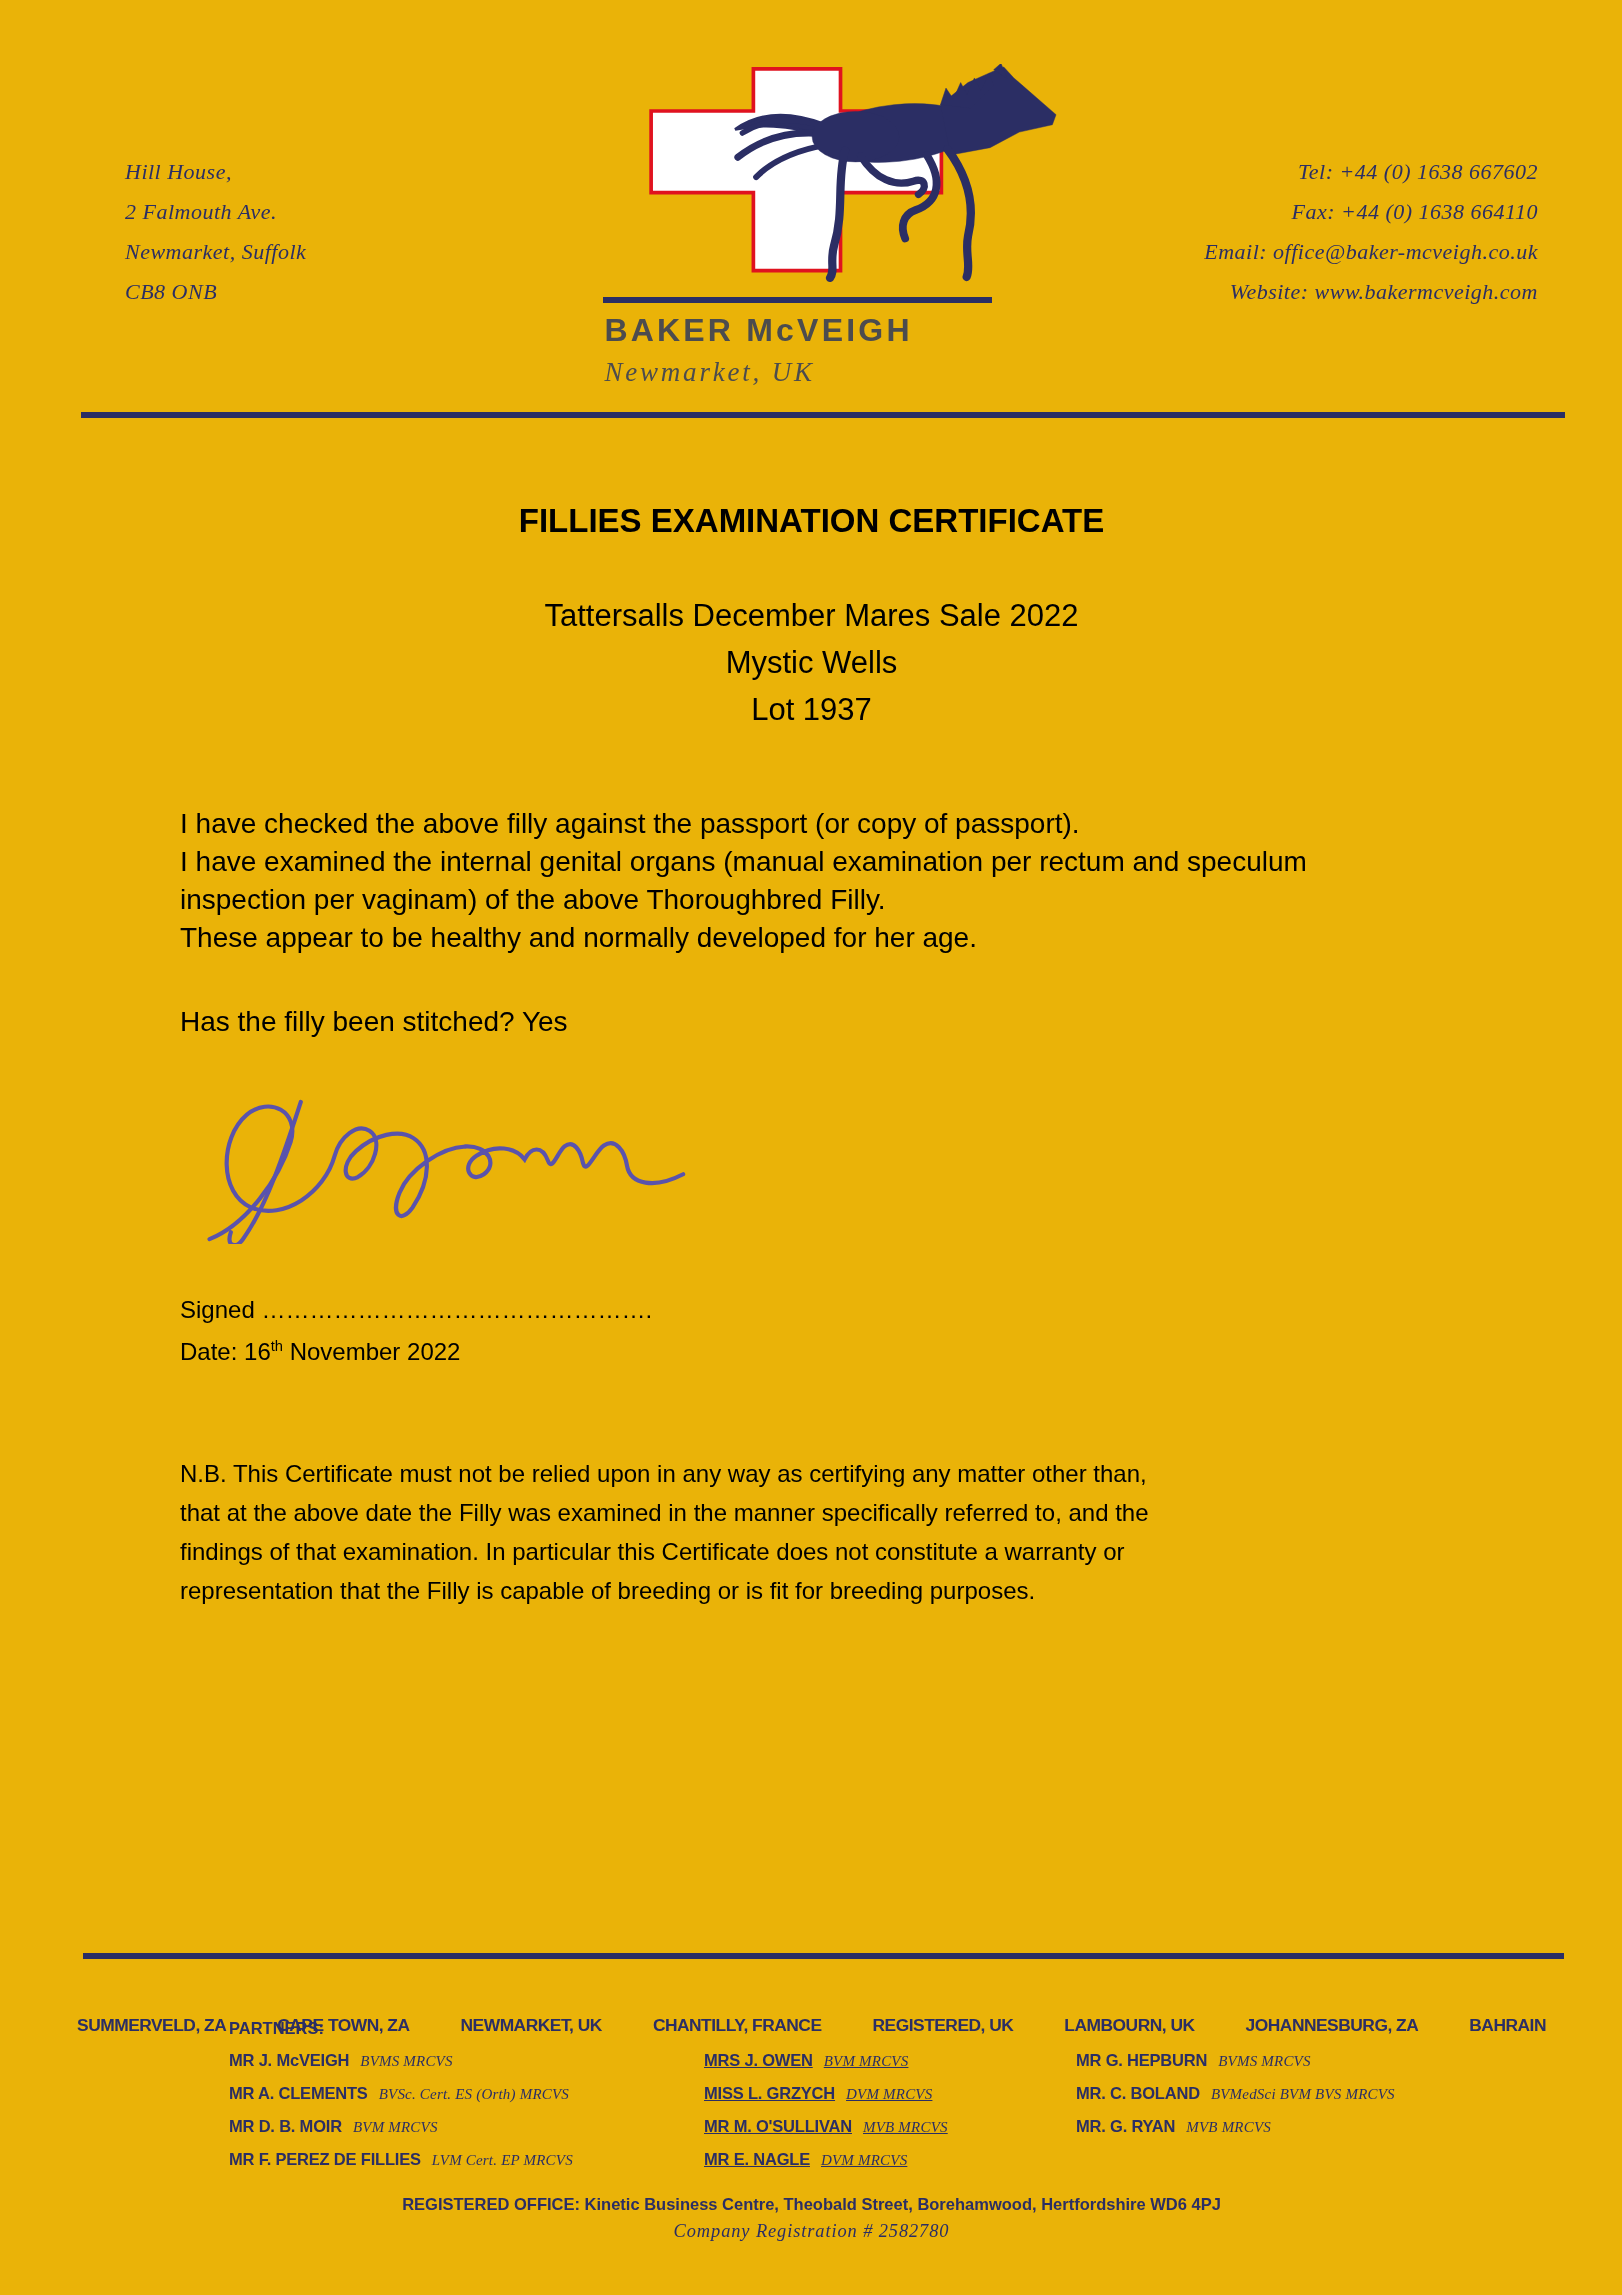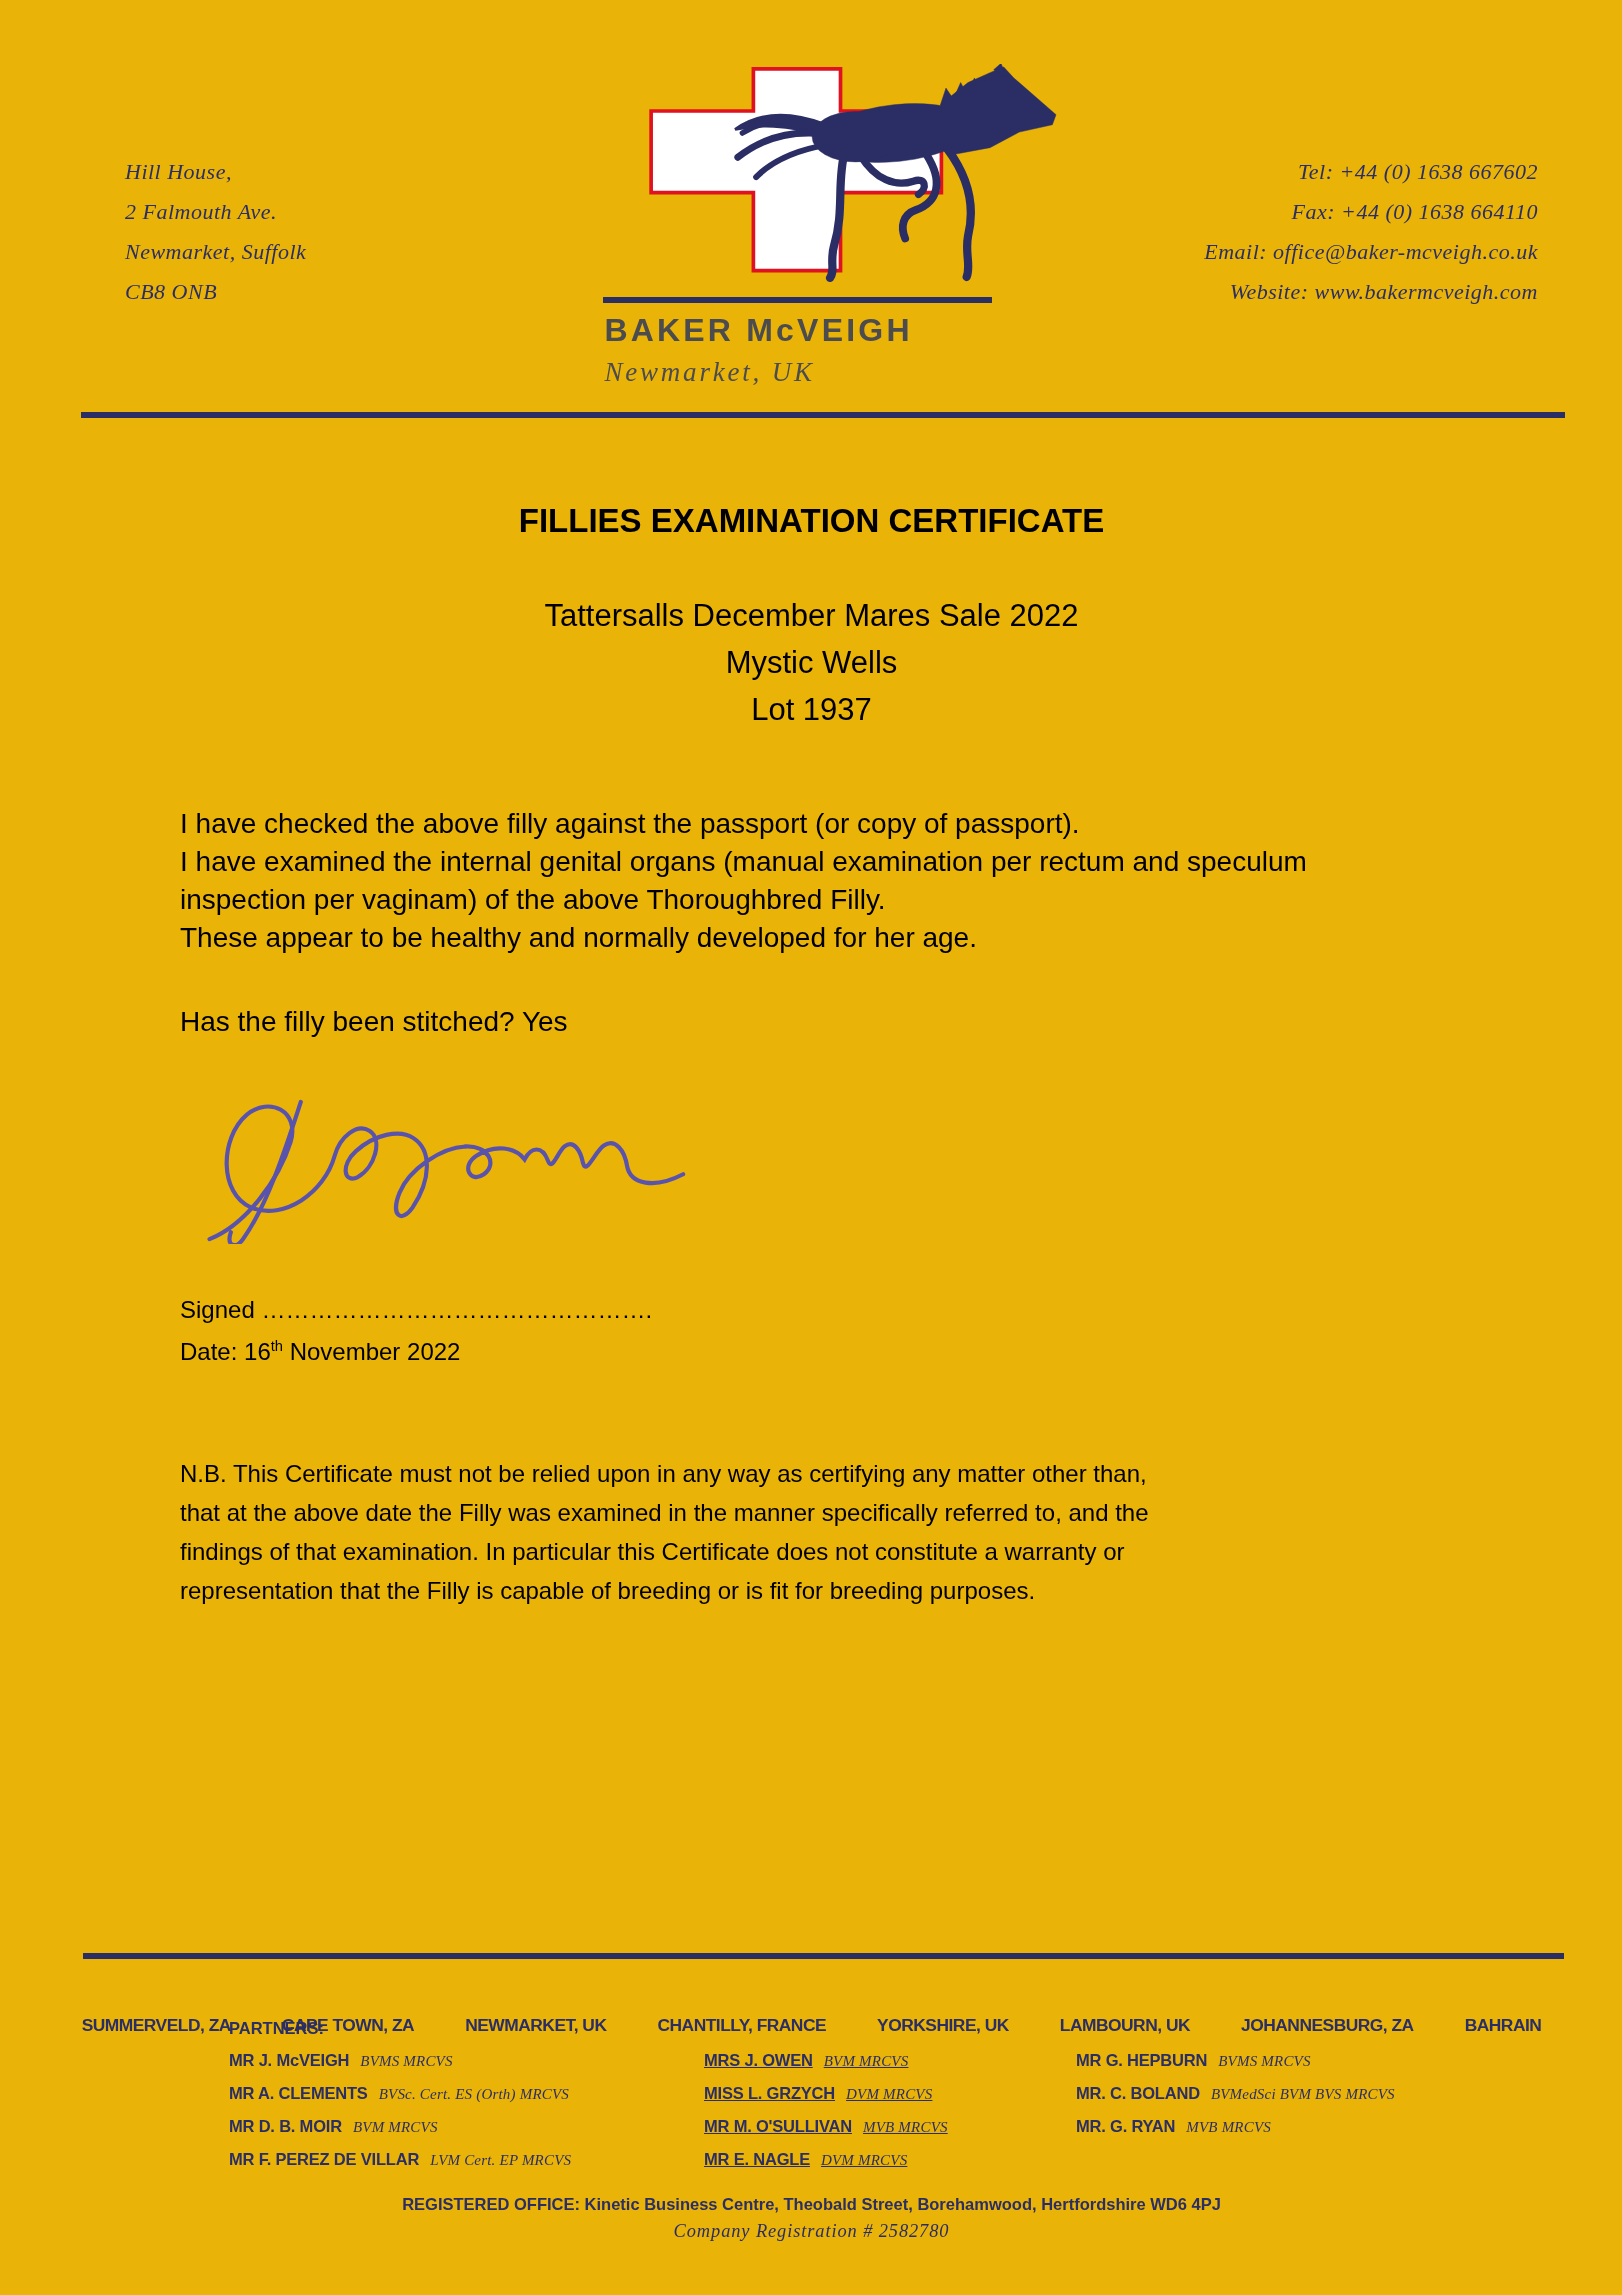--- a/index.html
+++ b/index.html
@@ -179,35 +179,35 @@
     </div>
 
   <div class="footer-rule"></div>
 
   <div class="locations">
 
   <div>SUMMERVELD, ZA</div>
       <div>CAPE TOWN, ZA</div>
       <div>NEWMARKET, UK</div>
       <div>CHANTILLY, FRANCE</div>
-      <div>YORKSHIRE, UK</div>
+      <div>REGISTERED, UK</div>
       <div>LAMBOURN, UK</div>
       <div>JOHANNESBURG, ZA</div>
       <div>BAHRAIN</div>
     </div>
 
   <div class="partners">
     <div class="partners-label">PARTNERS:</div>
     <div class="partners-grid">
       <div class="p-col p-col1">
 
       <div class="p-row"><span class="p-name">MR J. McVEIGH</span><span class="p-cred">BVMS MRCVS</span></div>
           <div class="p-row"><span class="p-name">MR A. CLEMENTS</span><span class="p-cred">BVSc. Cert. ES (Orth) MRCVS</span></div>
           <div class="p-row"><span class="p-name">MR D. B. MOIR</span><span class="p-cred">BVM MRCVS</span></div>
-          <div class="p-row"><span class="p-name">MR F. PEREZ DE VILLAR</span><span class="p-cred">LVM Cert. EP MRCVS</span></div>
+          <div class="p-row"><span class="p-name">MR F. PEREZ DE FILLIES</span><span class="p-cred">LVM Cert. EP MRCVS</span></div>
         </div>
       <div class="p-col p-col2">
 
       <div class="p-row"><span class="p-name">MRS J. OWEN</span><span class="p-cred">BVM MRCVS</span></div>
           <div class="p-row"><span class="p-name">MISS L. GRZYCH</span><span class="p-cred">DVM MRCVS</span></div>
           <div class="p-row"><span class="p-name">MR M. O'SULLIVAN</span><span class="p-cred">MVB MRCVS</span></div>
           <div class="p-row"><span class="p-name">MR E. NAGLE</span><span class="p-cred">DVM MRCVS</span></div>
         </div>
       <div class="p-col p-col3">
 

